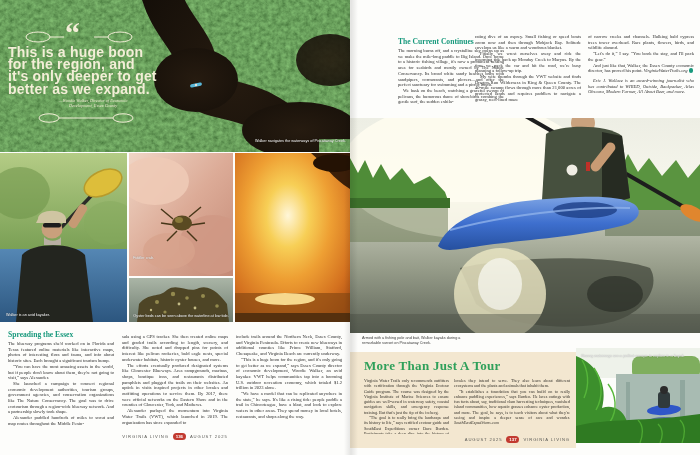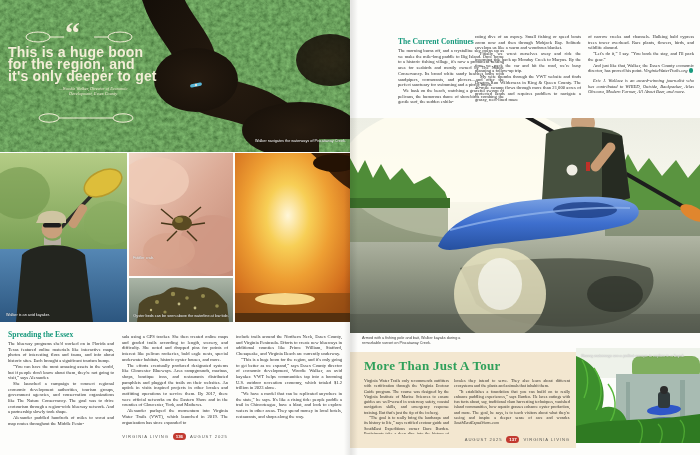--- a/index.html
+++ b/index.html
@@ -85,20 +85,21 @@
           <line x1="70" y1="11" x2="84" y2="11"></line>
           <ellipse cx="96" cy="11" rx="12" ry="5"></ellipse>
         </g>
       </svg>
     </div>
     <div class="quote-mark abs" style="left:57px;top:8px;">“</div>
     <div class="abs" style="left:0;top:36px;width:170px;">
       <div class="quote-line">This is a huge boon</div>
       <div class="quote-line">for the region, and</div>
       <div class="quote-line">it's only deeper to get</div>
+      <div class="quote-line">better as we expand.</div>
       <div style="height:3px;"></div>
       <div class="attr-line">—Woodie Walker, Director of Economic</div>
       <div class="attr-line">Development, Essex County</div>
     </div>
     <div class="abs" style="left:30px;top:100px;">
       <svg width="96" height="16" viewBox="0 0 96 16">
         <g stroke="#f3eed7" stroke-width="1" fill="none">
           <ellipse cx="11" cy="8" rx="10" ry="4.2"></ellipse>
           <line x1="21" y1="8" x2="75" y2="8"></line>
           <ellipse cx="85" cy="8" rx="10" ry="4.2"></ellipse>

